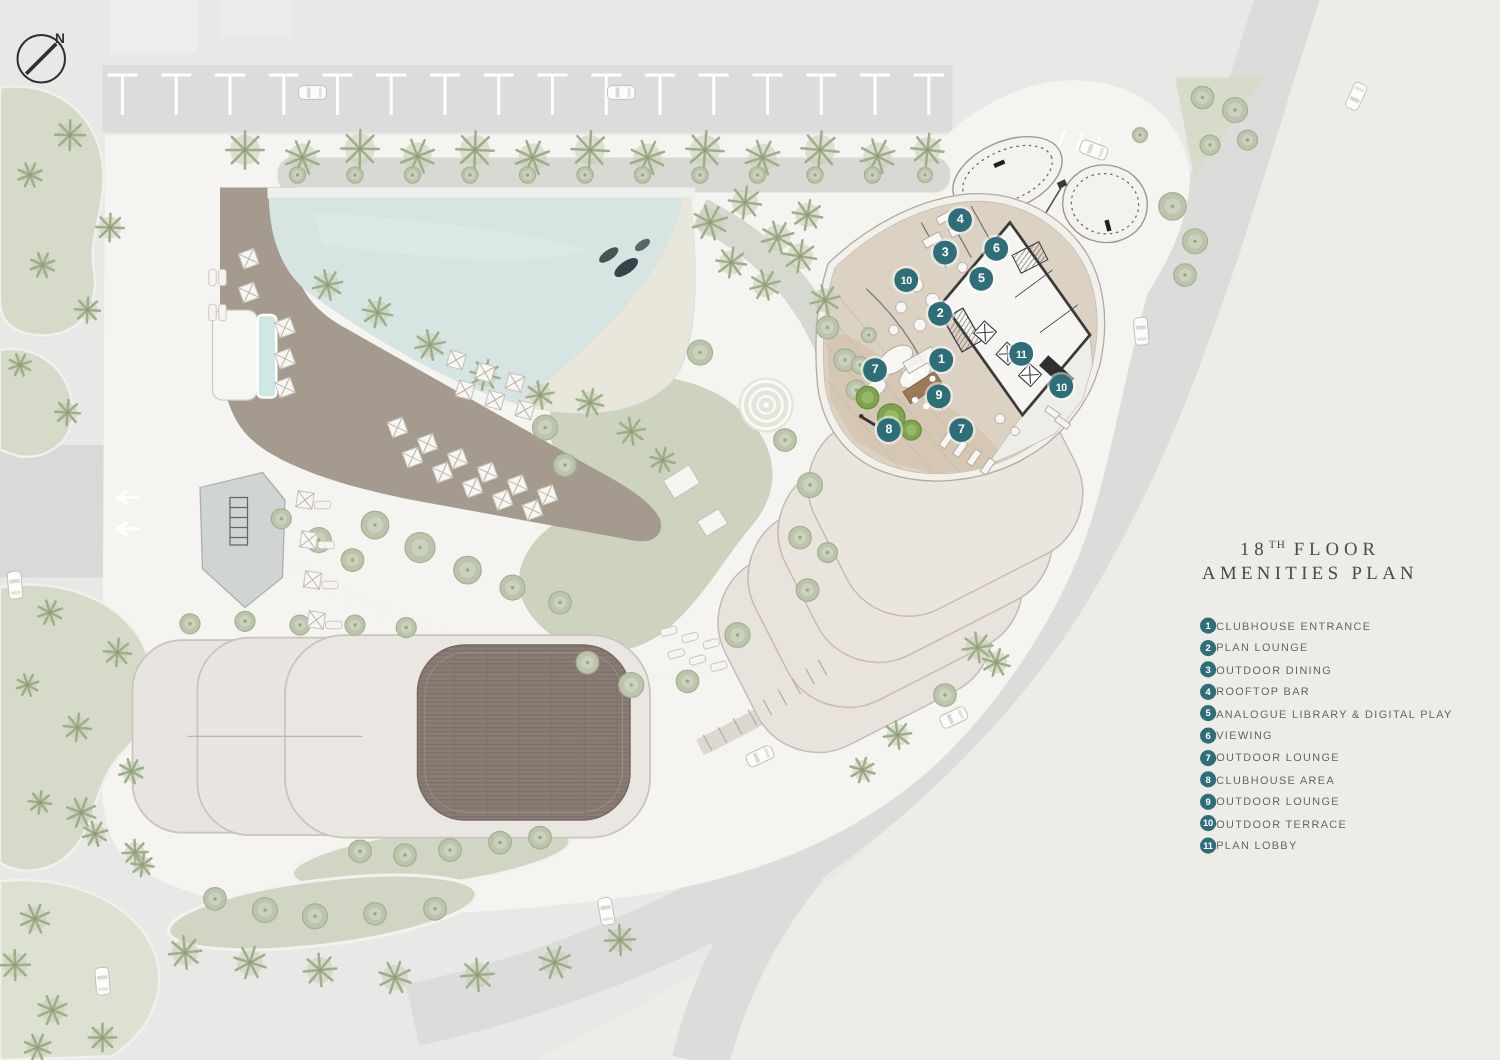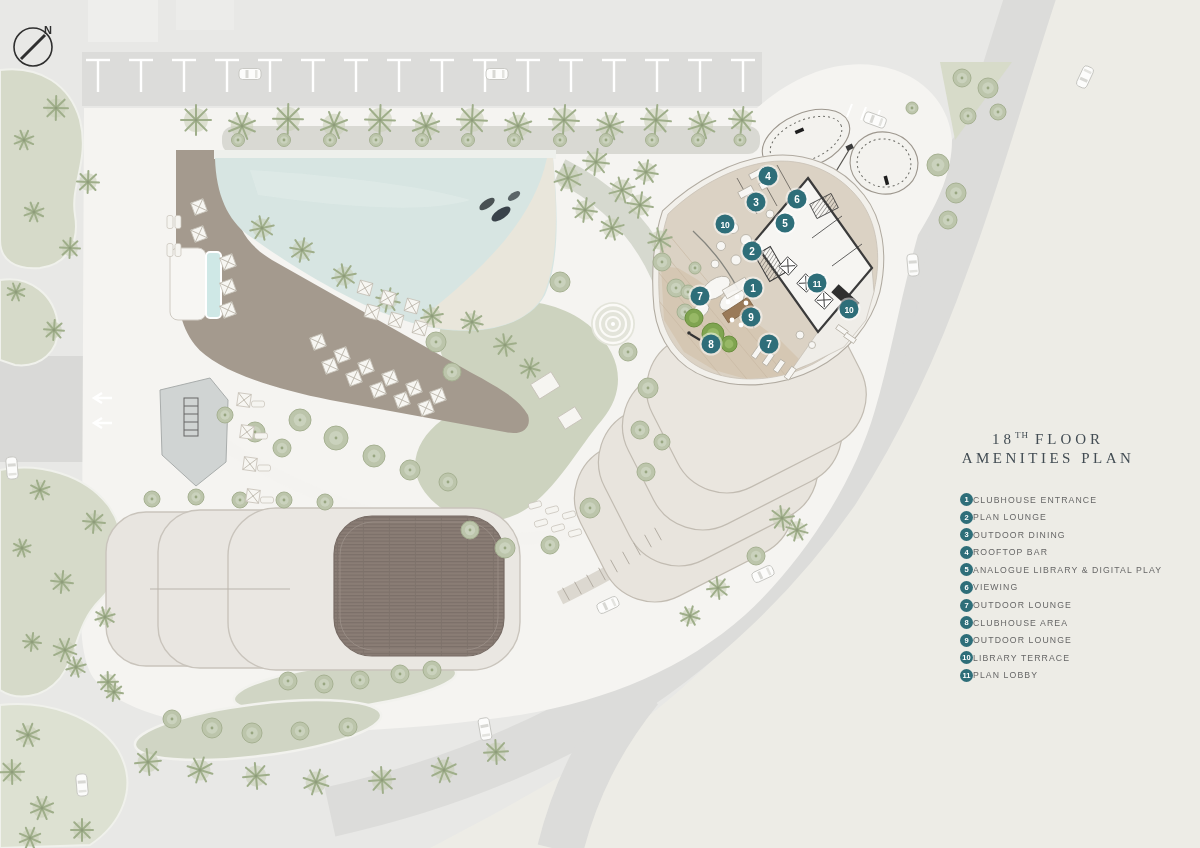--- a/index.html
+++ b/index.html
@@ -1592,21 +1592,21 @@
     <span class="lbl">CLUBHOUSE AREA</span>
   </li>
 
   <li class="item">
     <span class="dot">9</span>
     <span class="lbl">OUTDOOR LOUNGE</span>
   </li>
 
   <li class="item">
     <span class="dot">10</span>
-    <span class="lbl">LIBRARY TERRACE</span>
+    <span class="lbl">OUTDOOR TERRACE</span>
   </li>
 
   <li class="item">
     <span class="dot">11</span>
     <span class="lbl">PLAN LOBBY</span>
   </li>
 </ul>
 </aside>
 
 </div>

